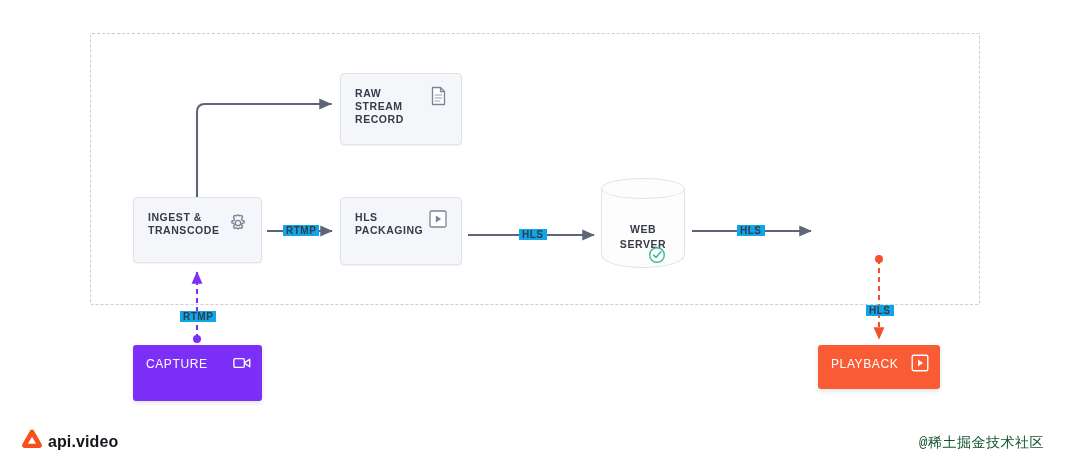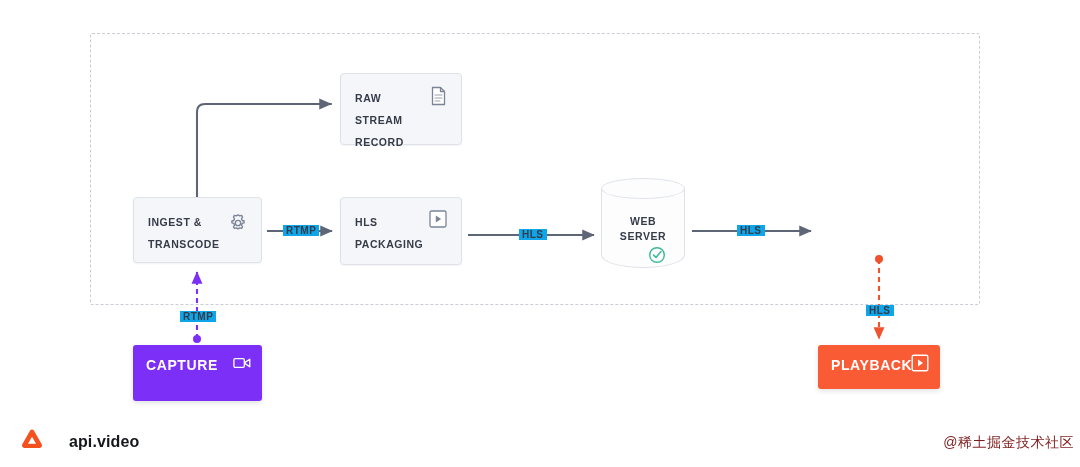--- a/index.html
+++ b/index.html
@@ -19,21 +19,21 @@
   .node{
     position:absolute;box-sizing:border-box;border-radius:4px;
   }
   .node-light{
     background:#f4f6f9;border:1px solid #dfe3e9;
     box-shadow:0 1px 2px rgba(30,40,60,.06);
   }
   .node-title{
     position:absolute;left:14px;top:13px;right:44px;
     font-size:10.5px;font-weight:bold;letter-spacing:.55px;
-    line-height:22px;color:#353b49;text-transform:uppercase;
+    line-height:13px;color:#353b49;text-transform:uppercase;
     white-space:pre-line;
   }
   .node-icon{position:absolute;right:12px;top:11px;width:22px;height:22px;}
 
   
   #node-raw{left:340px;top:73px;width:122px;height:72px;}
   
   #node-ingest{left:133px;top:197px;width:129px;height:66px;}
   
   #node-hls{left:340px;top:197px;width:122px;height:68px;}
@@ -54,40 +54,40 @@
   
   #node-cdn{position:absolute;left:818px;top:209px;width:122px;height:44px;
      box-sizing:border-box;background:#d8f2ec;border:1px solid #4bbfa6;
      border-radius:22px;}
   #node-cdn .pill-label{position:absolute;left:16px;top:15px;font-size:10.5px;
      font-weight:bold;letter-spacing:.55px;color:#2c4a48;}
   #node-cdn .pill-icon{position:absolute;right:9px;top:7px;width:30px;height:30px;}
 
   
   .node-solid{border-radius:3px;box-shadow:0 2px 5px rgba(30,40,60,.13);}
-  .node-solid .ep-label{position:absolute;left:13px;top:12px;font-size:14px;
-     font-weight:bold;letter-spacing:.6px;color:#ffffff;}
+  .node-solid .ep-label{position:absolute;left:13px;top:12px;font-size:12px;
+     font-weight:normal;letter-spacing:.6px;color:#ffffff;}
   .node-solid .ep-icon{position:absolute;right:11px;top:9px;width:18px;height:18px;}
   #node-capture{position:absolute;left:133px;top:345px;width:129px;height:56px;
      background:#7b2ff7;}
   #node-playback{position:absolute;left:818px;top:345px;width:122px;height:44px;
      background:#f95b34;}
 
   
   .edge-label{position:absolute;font-size:10px;font-weight:bold;
      letter-spacing:.5px;color:#353b49;background:#0ea5e9;padding:0 3px;}
 
   
   #wires{position:absolute;left:0;top:0;width:1080px;height:467px;overflow:visible;}
 
   
-  #brand{position:absolute;left:20px;top:428px;display:flex;align-items:center;gap:25px;}
+  #brand{position:absolute;left:20px;top:428px;display:flex;align-items:center;gap:4px;}
   #brand .brand-name{font-size:16px;font-weight:bold;color:#15171c;letter-spacing:.1px;}
-  #watermark{position:absolute;right:6px;top:434px;font-size:14px;color:#7f1d1d;
-     letter-spacing:.5px;font-family:Liberation Sans, sans-serif;}
+  #watermark{position:absolute;right:36px;top:434px;font-size:14px;color:#14532d;
+     letter-spacing:.5px;font-family:Liberation Mono, monospace;}
 </style>
 </head>
 <body>
 
 <div id="stage">
 
   <div class="pipeline-zone"></div>
 
   <svg id="wires" viewBox="0 0 1080 467" xmlns="http://www.w3.org/2000/svg">
     <defs>
@@ -155,21 +155,21 @@
       <svg viewBox="0 0 18 18" width="18" height="18">
         <rect x="1" y="1" width="16" height="16" rx="1.5" fill="#ffffff" stroke="#7b8496" stroke-width="1.3"></rect>
         <path d="M6.8,5.4 L12.2,9 L6.8,12.6 z" fill="#7b8496"></path>
       </svg>
     </div>
   </div>
 
   <div id="node-webserver">
     <div class="cyl-body"></div>
     <div class="cyl-top"></div>
-    <div class="cyl-label" style="white-space:pre-line;">WEB
+    <div class="cyl-label" style="white-space:pre-line;margin-top:8px;">WEB
 SERVER</div>
     <div class="cyl-icon">
       <svg viewBox="0 0 18 18" width="18" height="18">
         <circle cx="9" cy="9" r="7.3" fill="none" stroke="#3db99a" stroke-width="1.4"></circle>
         <path d="M5.6,9.1 L8,11.4 L13,5.6" fill="none" stroke="#3db99a" stroke-width="1.5" stroke-linecap="round" stroke-linejoin="round"></path>
       </svg>
     </div>
   </div>
 
 

